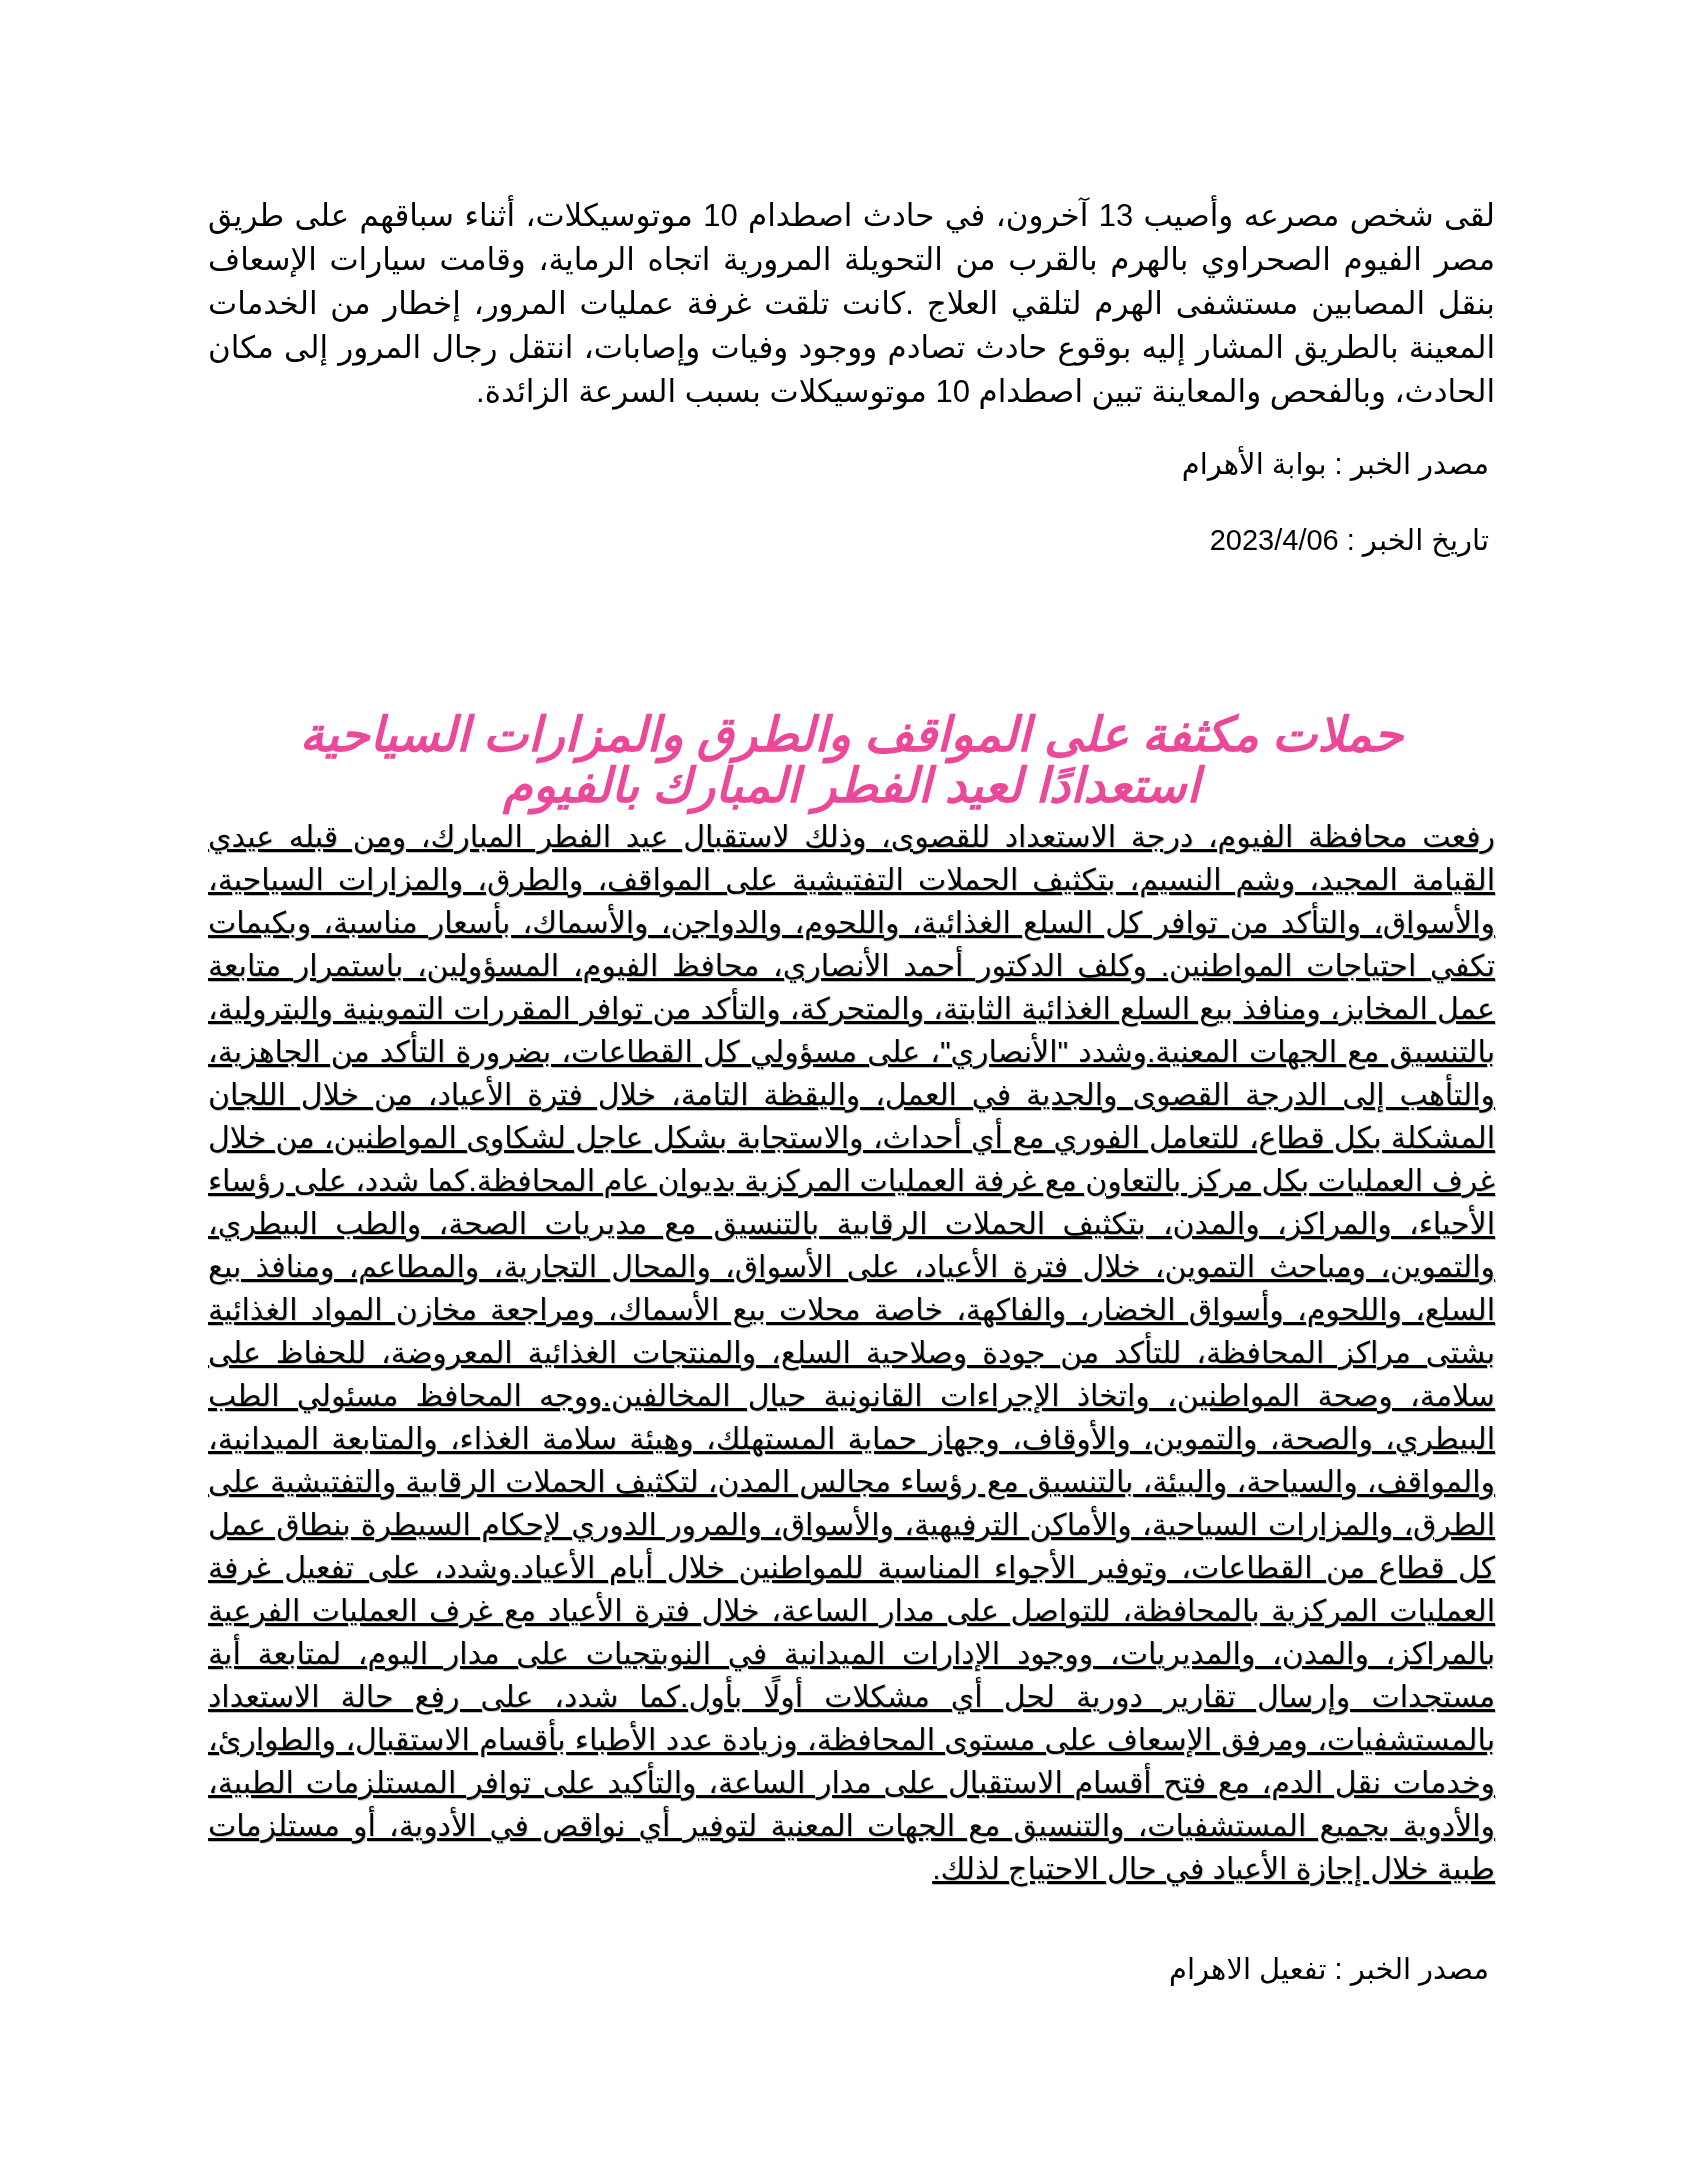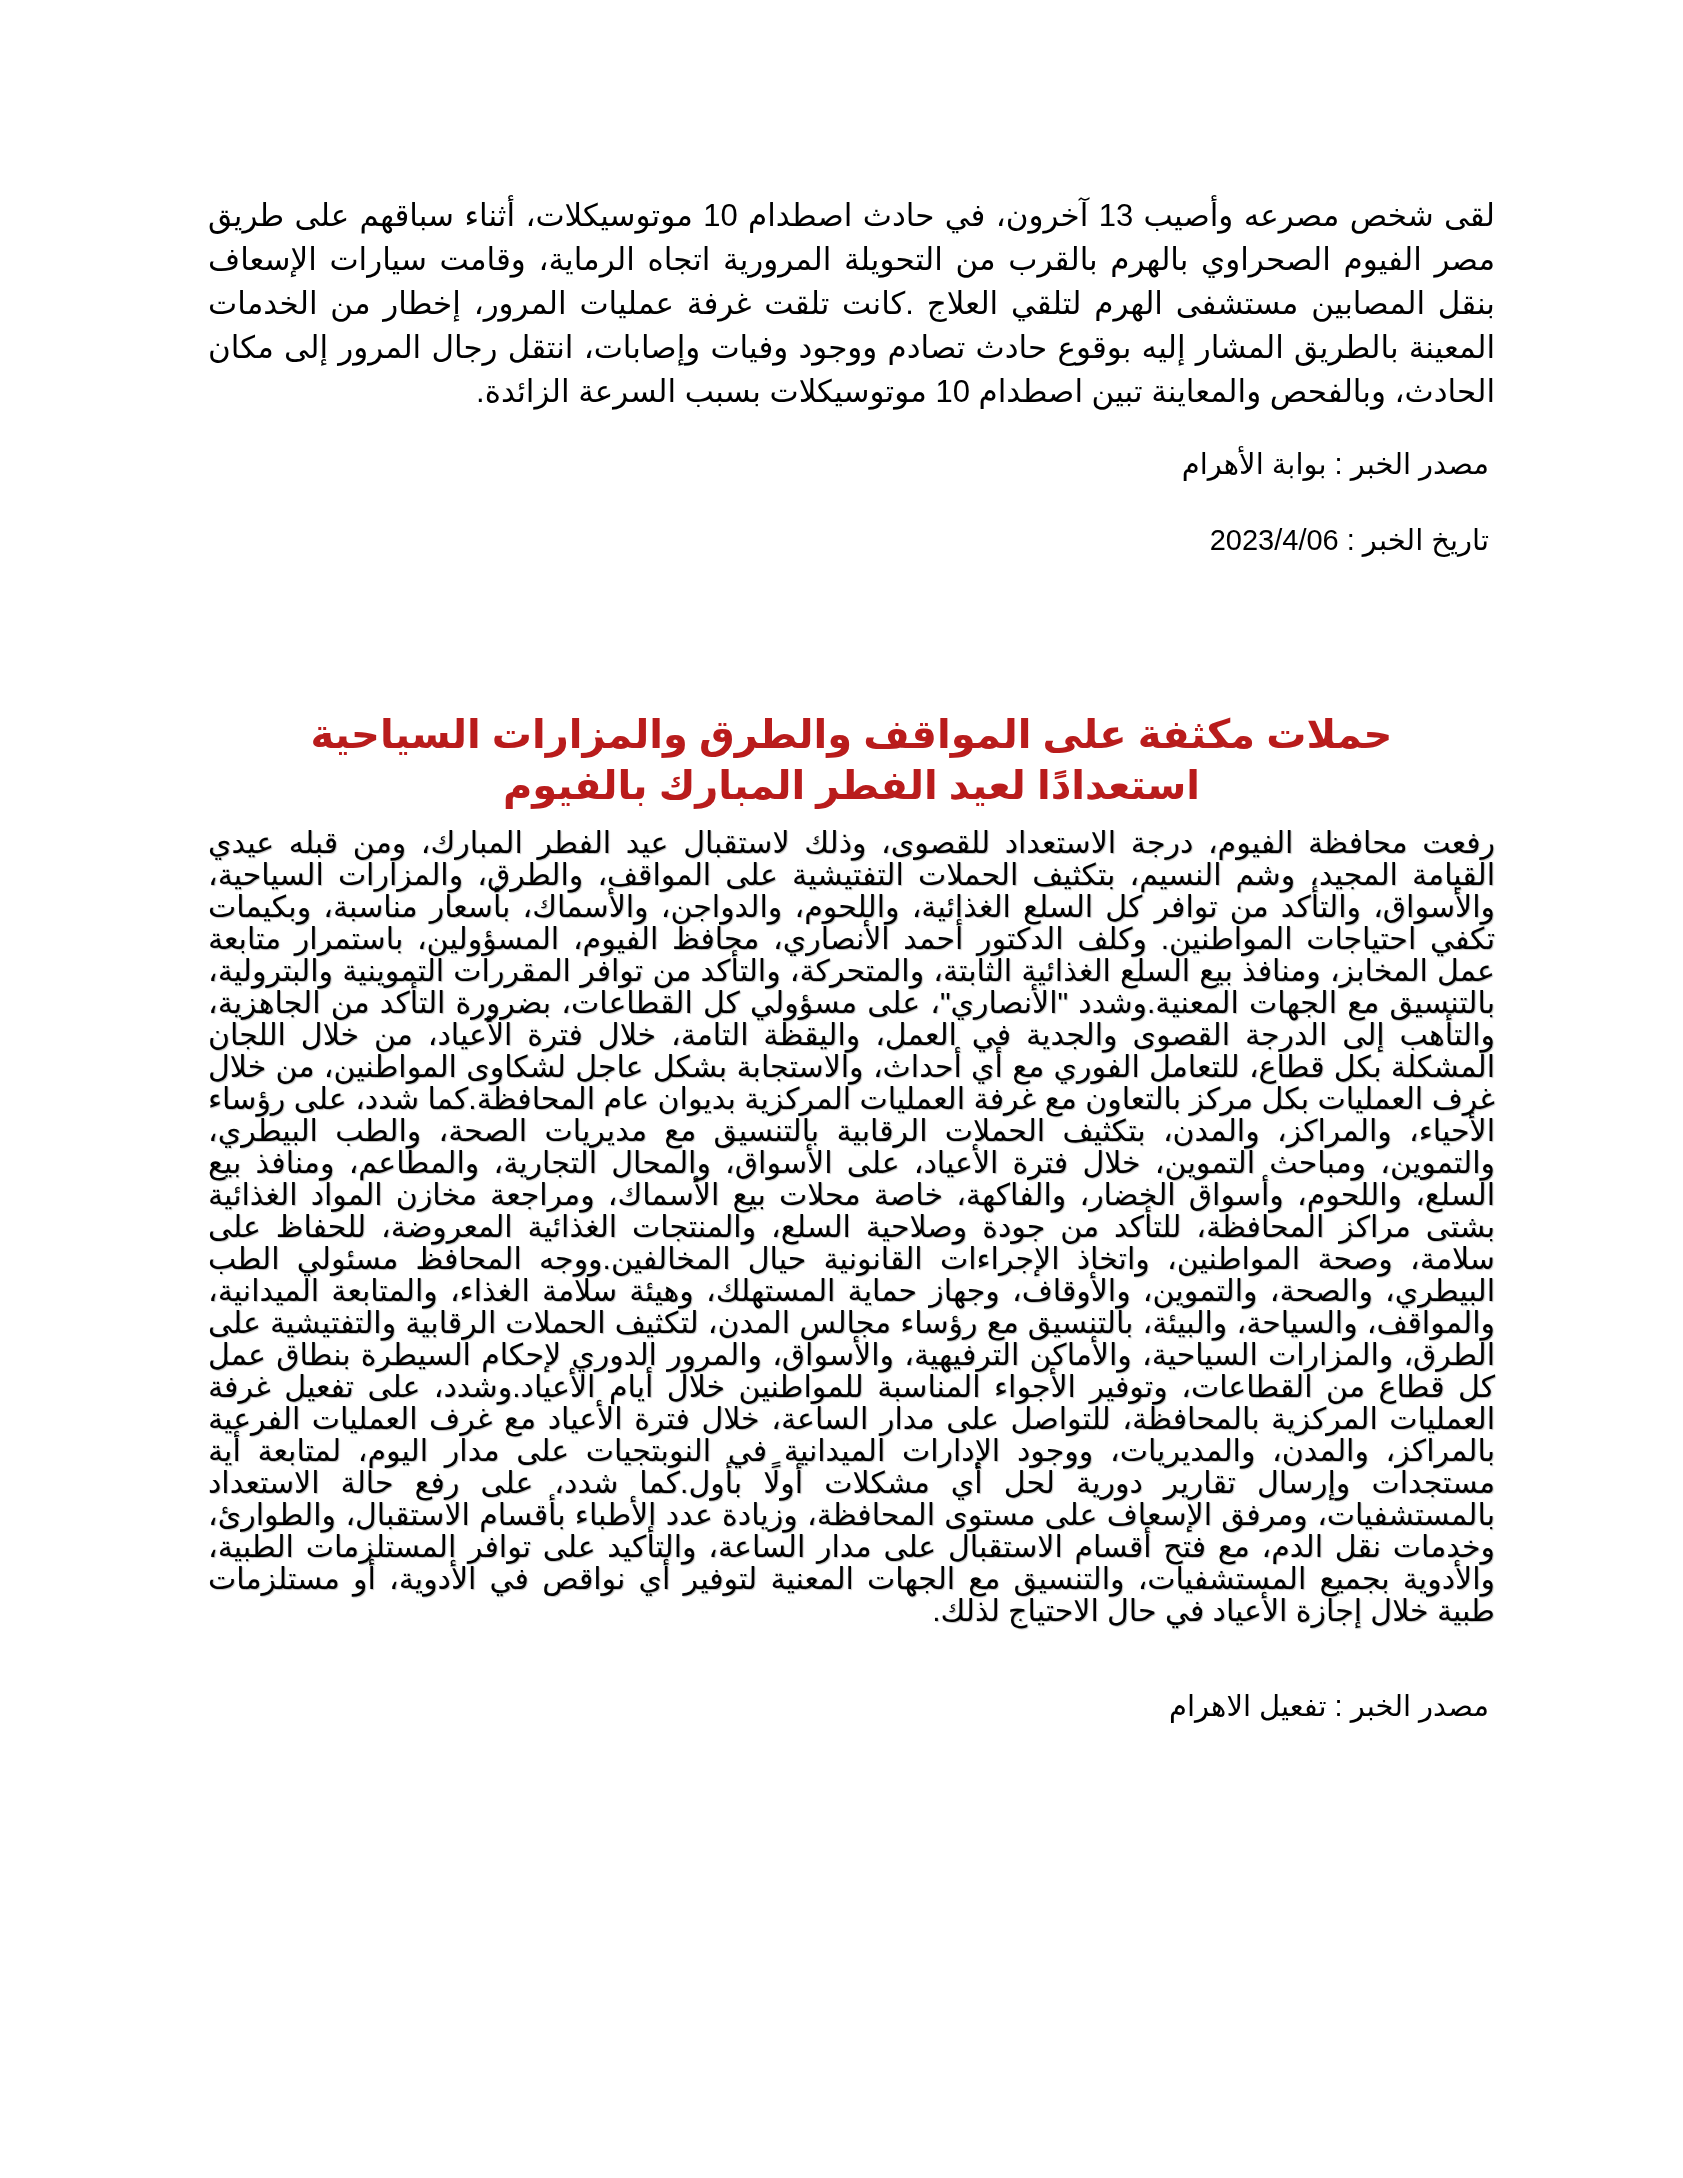--- a/index.html
+++ b/index.html
@@ -42,29 +42,31 @@
     .meta-source-1 {
       margin-top: 30px;
     }
     .meta-date-1 {
       margin-top: 36px;
     }
     .article-title {
       margin: 149px 20px 0 20px;
       text-align: center;
       font-weight: bold;
-      font-size: 40px;
+      font-size: 48px;
       line-height: 51px;
-      color: #b91c1c;
+      color: #ec4899;
+      font-style: italic;
     }
     .para-2 {
-      margin-top: 16px;
+      margin-top: 4px;
       font-size: 30px;
-      line-height: 32px;
+      line-height: 43px;
       text-shadow: 1px 1px 1px rgba(0,0,0,0.25);
+      text-decoration: underline;
     }
     .para-1 {
       text-shadow: none;
     }
     .meta-source-2 {
       margin-top: 59px;
     }
   </style>
 </head>
 <body>

